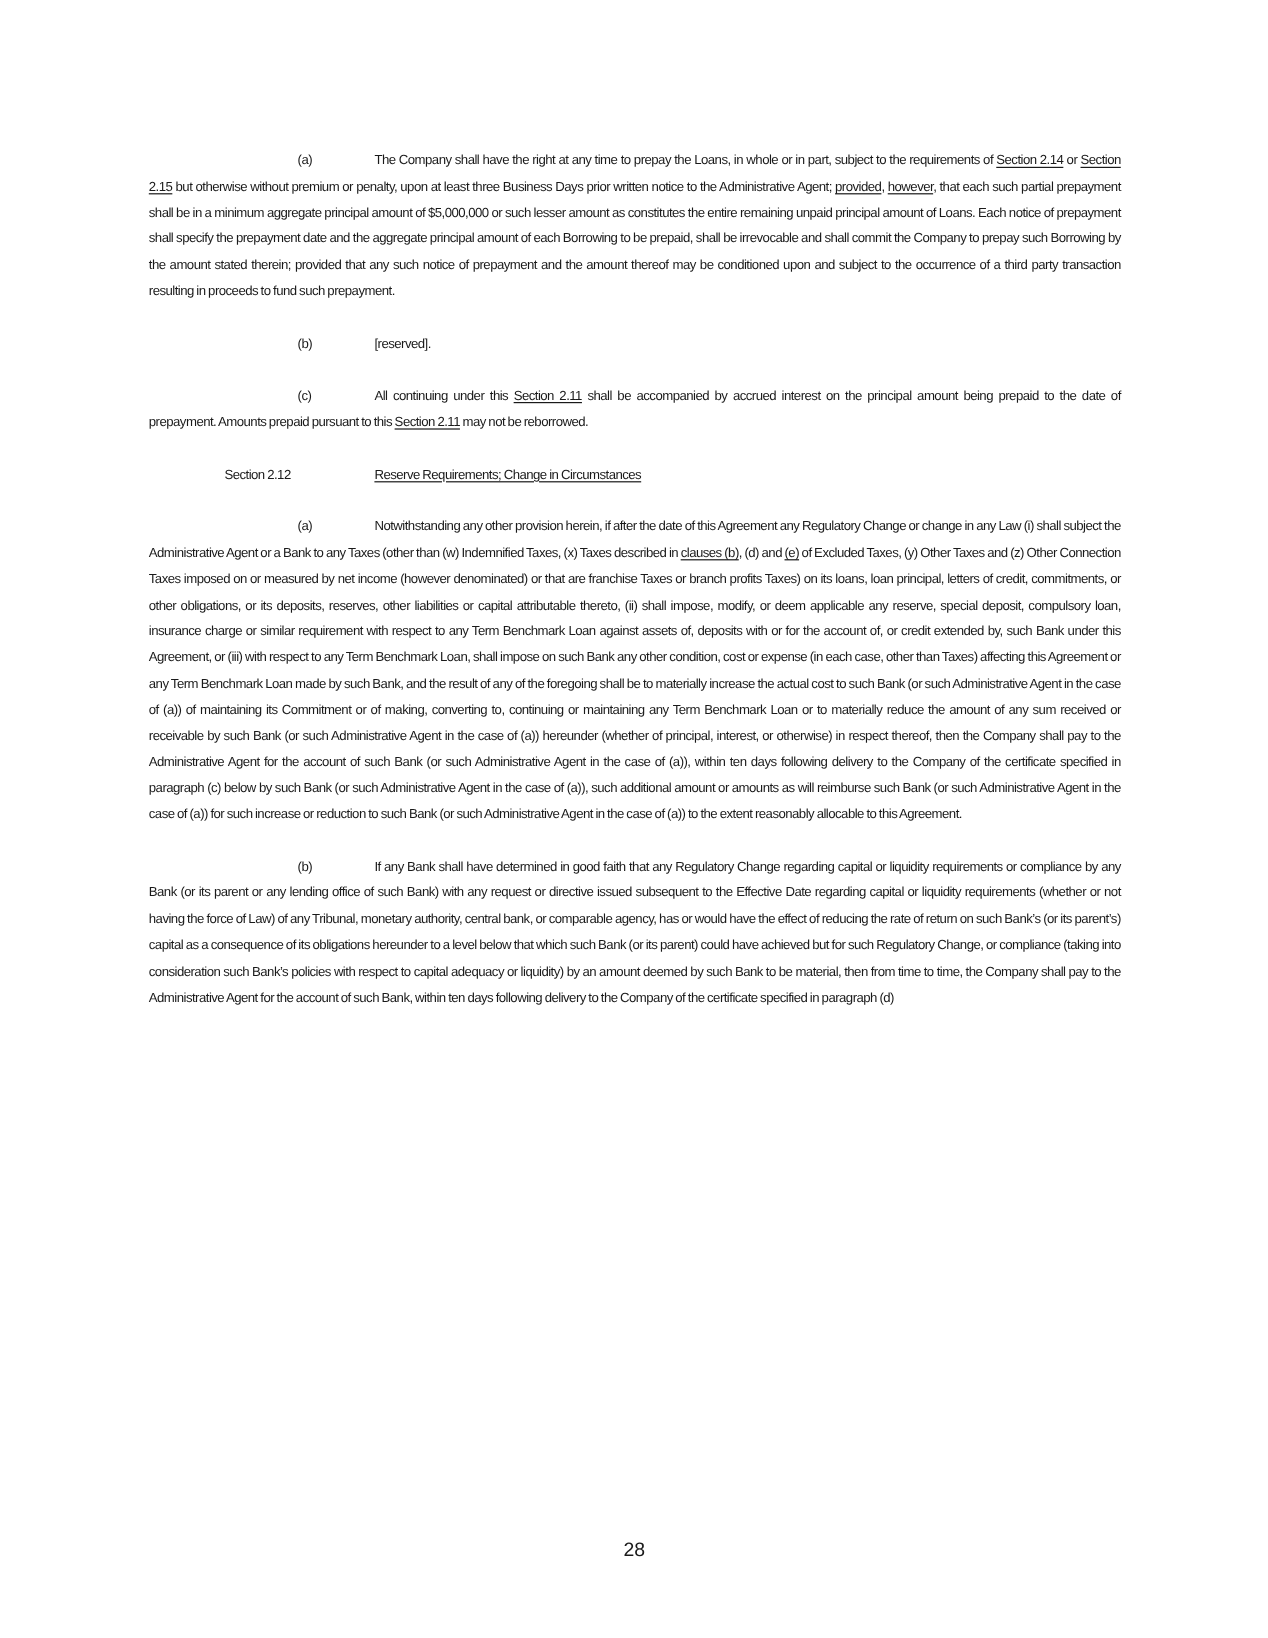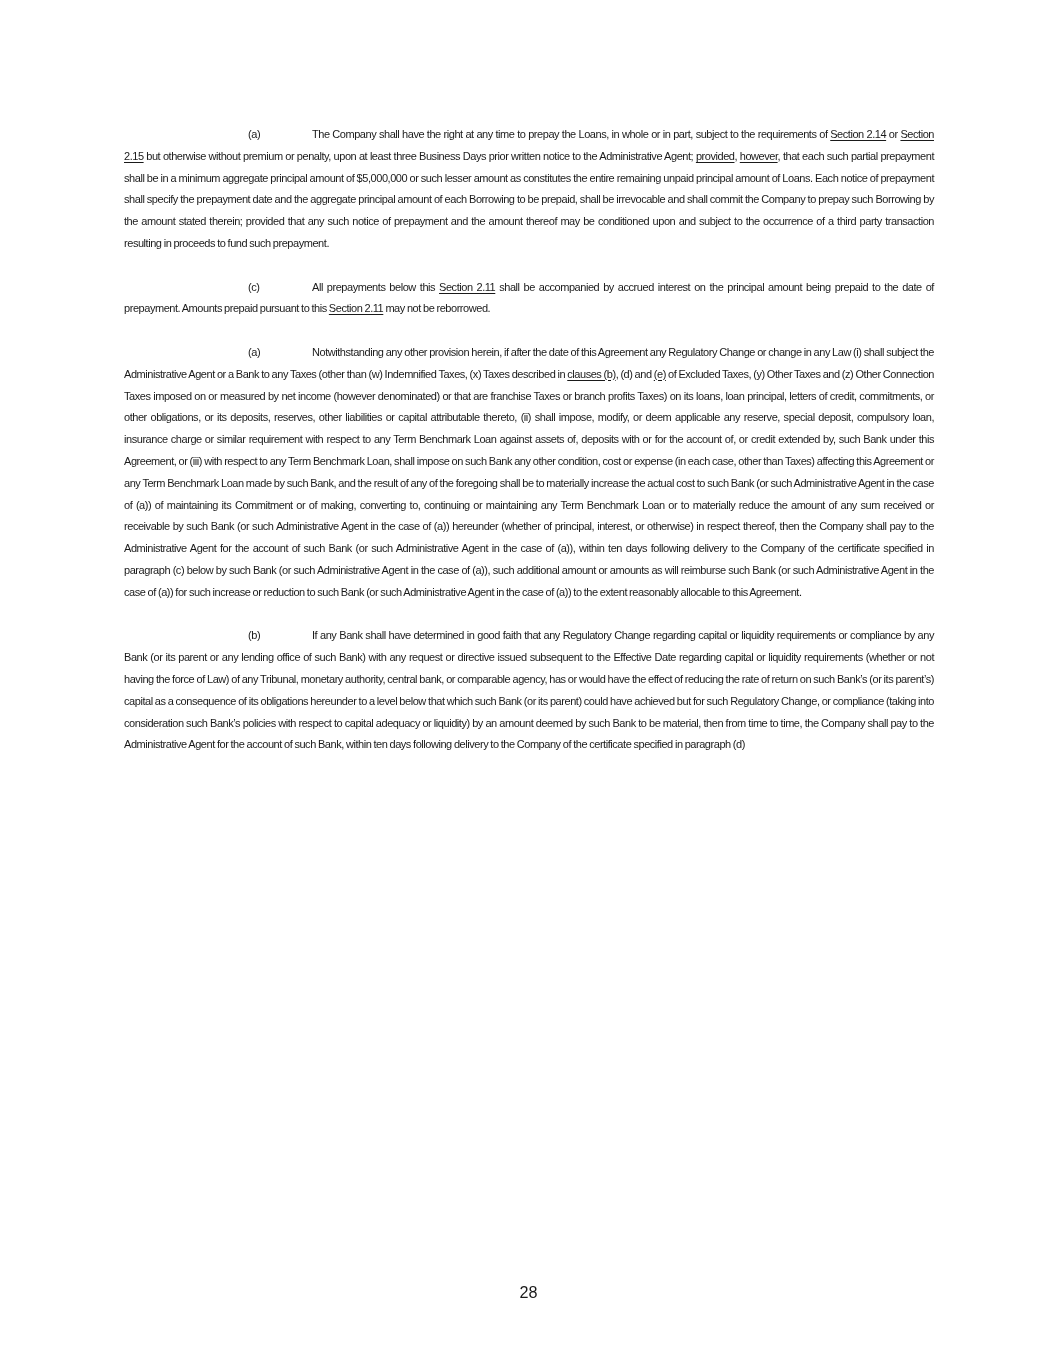--- a/index.html
+++ b/index.html
@@ -21,23 +21,25 @@
     font-family: "Liberation Sans", sans-serif; font-size: 16.2px; color: #1a1a1a;
   }
 </style>
 </head>
 <body>
 
 <div class="page">
 
   <p class="para"><span class="indent"></span><span class="label">(a)</span><span>The Company shall have the right at any time to prepay the Loans, in whole or in part, subject to the requirements of </span><u>Section 2.14</u><span> or </span><u>Section 2.15</u><span> but otherwise without premium or penalty, upon at least three Business Days prior written notice to the Administrative Agent; </span><u>provided</u><span>, </span><u>however</u><span>, that each such partial prepayment shall be in a minimum aggregate principal amount of $5,000,000 or such lesser amount as constitutes the entire remaining unpaid principal amount of Loans.  Each notice of prepayment shall specify the prepayment date and the aggregate principal amount of each Borrowing to be prepaid, shall be irrevocable and shall commit the Company to prepay such Borrowing by the amount stated therein; provided that any such notice of prepayment and the amount thereof may be conditioned upon and subject to the occurrence of a third party transaction resulting in proceeds to fund such prepayment.</span></p>
 
+  <p class="para"><span class="indent"></span><span class="label">(b)</span><span>[reserved].</span></p>
 
-  <p class="para"><span class="indent"></span><span class="label">(c)</span><span>All prepayments below this </span><u>Section 2.11</u><span> shall be accompanied by accrued interest on the principal amount being prepaid to the date of prepayment. Amounts prepaid pursuant to this </span><u>Section 2.11</u><span> may not be reborrowed.</span></p>
+  <p class="para"><span class="indent"></span><span class="label">(c)</span><span>All continuing under this </span><u>Section 2.11</u><span> shall be accompanied by accrued interest on the principal amount being prepaid to the date of prepayment. Amounts prepaid pursuant to this </span><u>Section 2.11</u><span> may not be reborrowed.</span></p>
 
+  <div class="heading"><span class="sec">Section 2.12</span><u>Reserve Requirements; Change in Circumstances</u></div>
 
   <p class="para"><span class="indent"></span><span class="label">(a)</span><span>Notwithstanding any other provision herein, if after the date of this Agreement any Regulatory Change or change in any Law (i) shall subject the Administrative Agent or a Bank to any Taxes (other than (w) Indemnified Taxes, (x) Taxes described in </span><u>clauses (b)</u><span>, (d) and </span><u>(e)</u><span> of Excluded Taxes, (y) Other Taxes and (z) Other Connection Taxes imposed on or measured by net income (however denominated) or that are franchise Taxes or branch profits Taxes) on its loans, loan principal, letters of credit, commitments, or other obligations, or its deposits, reserves, other liabilities or capital attributable thereto, (ii) shall impose, modify, or deem applicable any reserve, special deposit, compulsory loan, insurance charge or similar requirement with respect to any Term Benchmark Loan against assets of, deposits with or for the account of, or credit extended by, such Bank under this Agreement, or (iii) with respect to any Term Benchmark Loan, shall impose on such Bank any other condition, cost or expense (in each case, other than Taxes) affecting this Agreement or any Term Benchmark Loan made by such Bank, and the result of any of the foregoing shall be to materially increase the actual cost to such Bank (or such Administrative Agent in the case of (a)) of maintaining its Commitment or of making, converting to, continuing or maintaining any Term Benchmark Loan or to materially reduce the amount of any sum received or receivable by such Bank (or such Administrative Agent in the case of (a)) hereunder (whether of principal, interest, or otherwise) in respect thereof, then the Company shall pay to the Administrative Agent for the account of such Bank (or such Administrative Agent in the case of (a)), within ten days following delivery to the Company of the certificate specified in paragraph (c) below by such Bank (or such Administrative Agent in the case of (a)), such additional amount or amounts as will reimburse such Bank (or such Administrative Agent in the case of (a)) for such increase or reduction to such Bank (or such Administrative Agent in the case of (a)) to the extent reasonably allocable to this Agreement.</span></p>
 
   <p class="para"><span class="indent"></span><span class="label">(b)</span><span>If any Bank shall have determined in good faith that any Regulatory Change regarding capital or liquidity requirements or compliance by any Bank (or its parent or any lending office of such Bank) with any request or directive issued subsequent to the Effective Date regarding capital or liquidity requirements (whether or not having the force of Law) of any Tribunal, monetary authority, central bank, or comparable agency, has or would have the effect of reducing the rate of return on such Bank’s (or its parent’s) capital as a consequence of its obligations hereunder to a level below that which such Bank (or its parent) could have achieved but for such Regulatory Change, or compliance (taking into consideration such Bank’s policies with respect to capital adequacy or liquidity) by an amount deemed by such Bank to be material, then from time to time, the Company shall pay to the Administrative Agent for the account of such Bank, within ten days following delivery to the Company of the certificate specified in paragraph (d)</span></p>
 
 </div>
 
 <div class="pagenum">28</div>
 
 </body></html>

